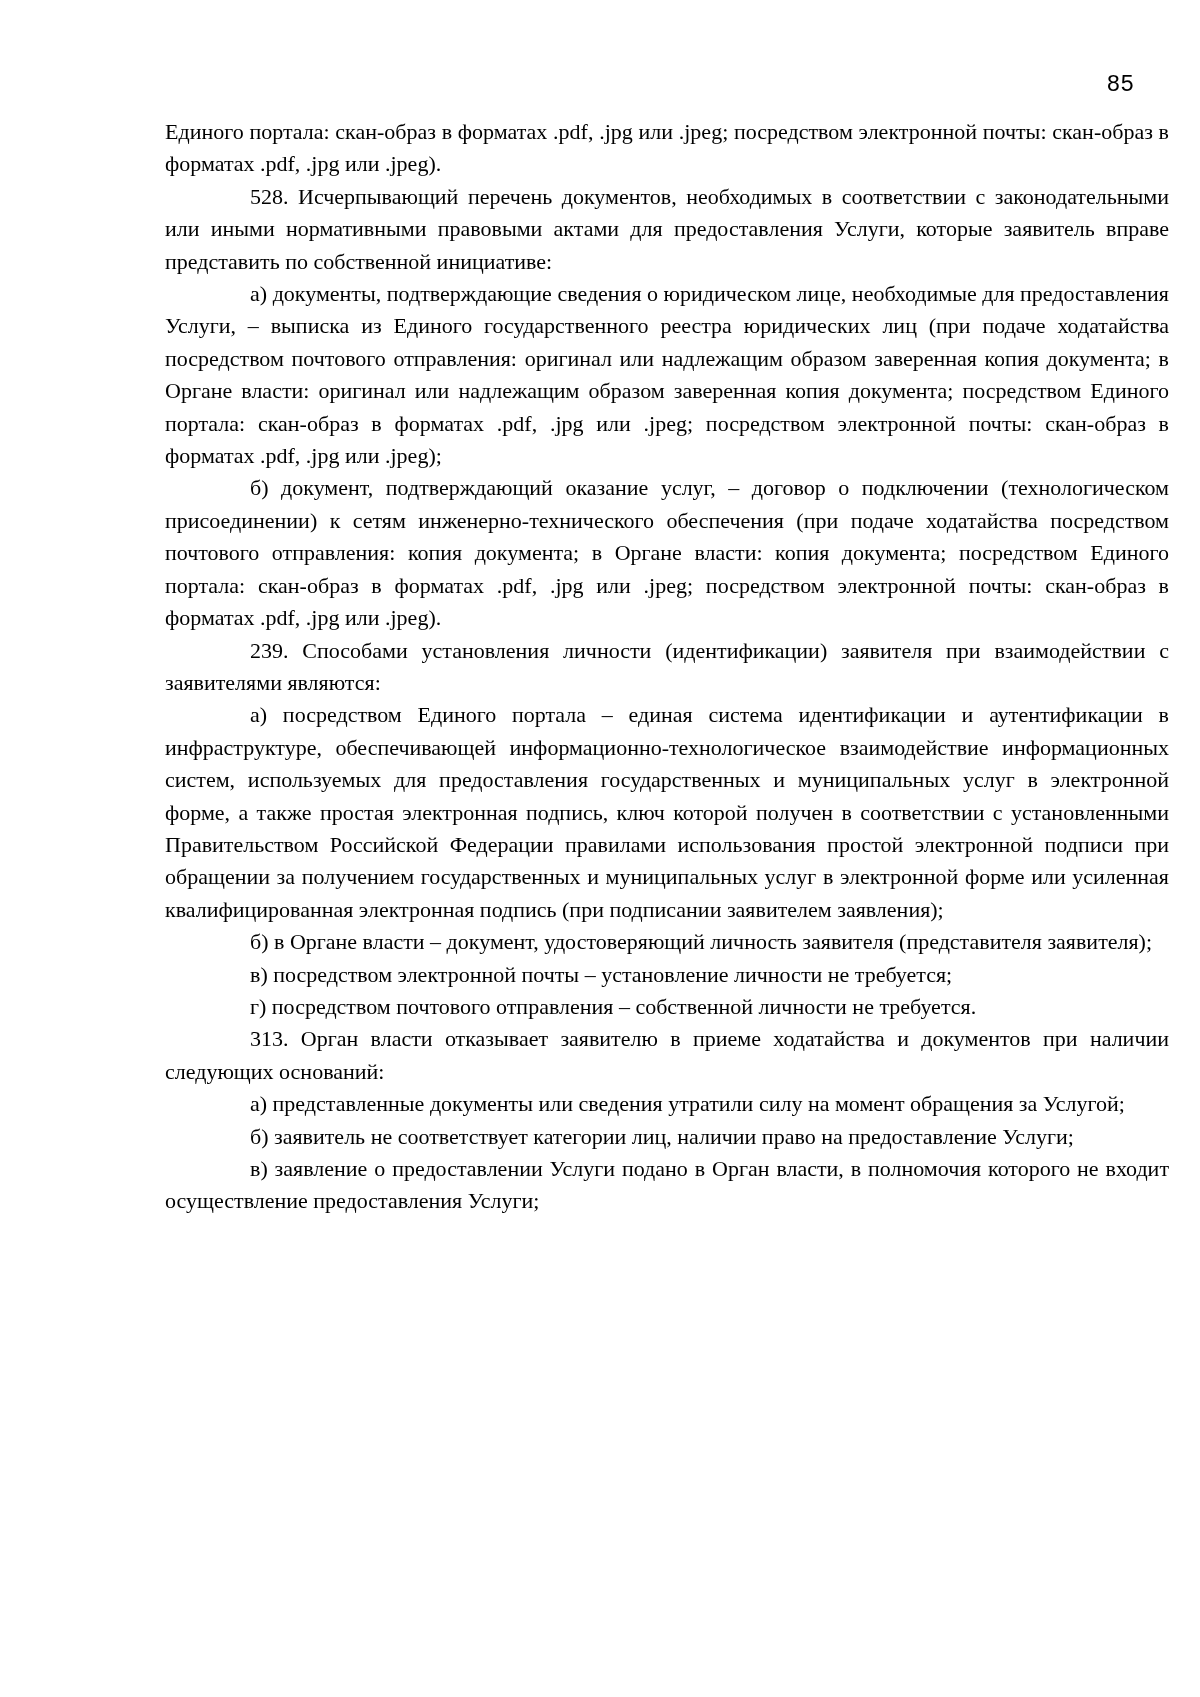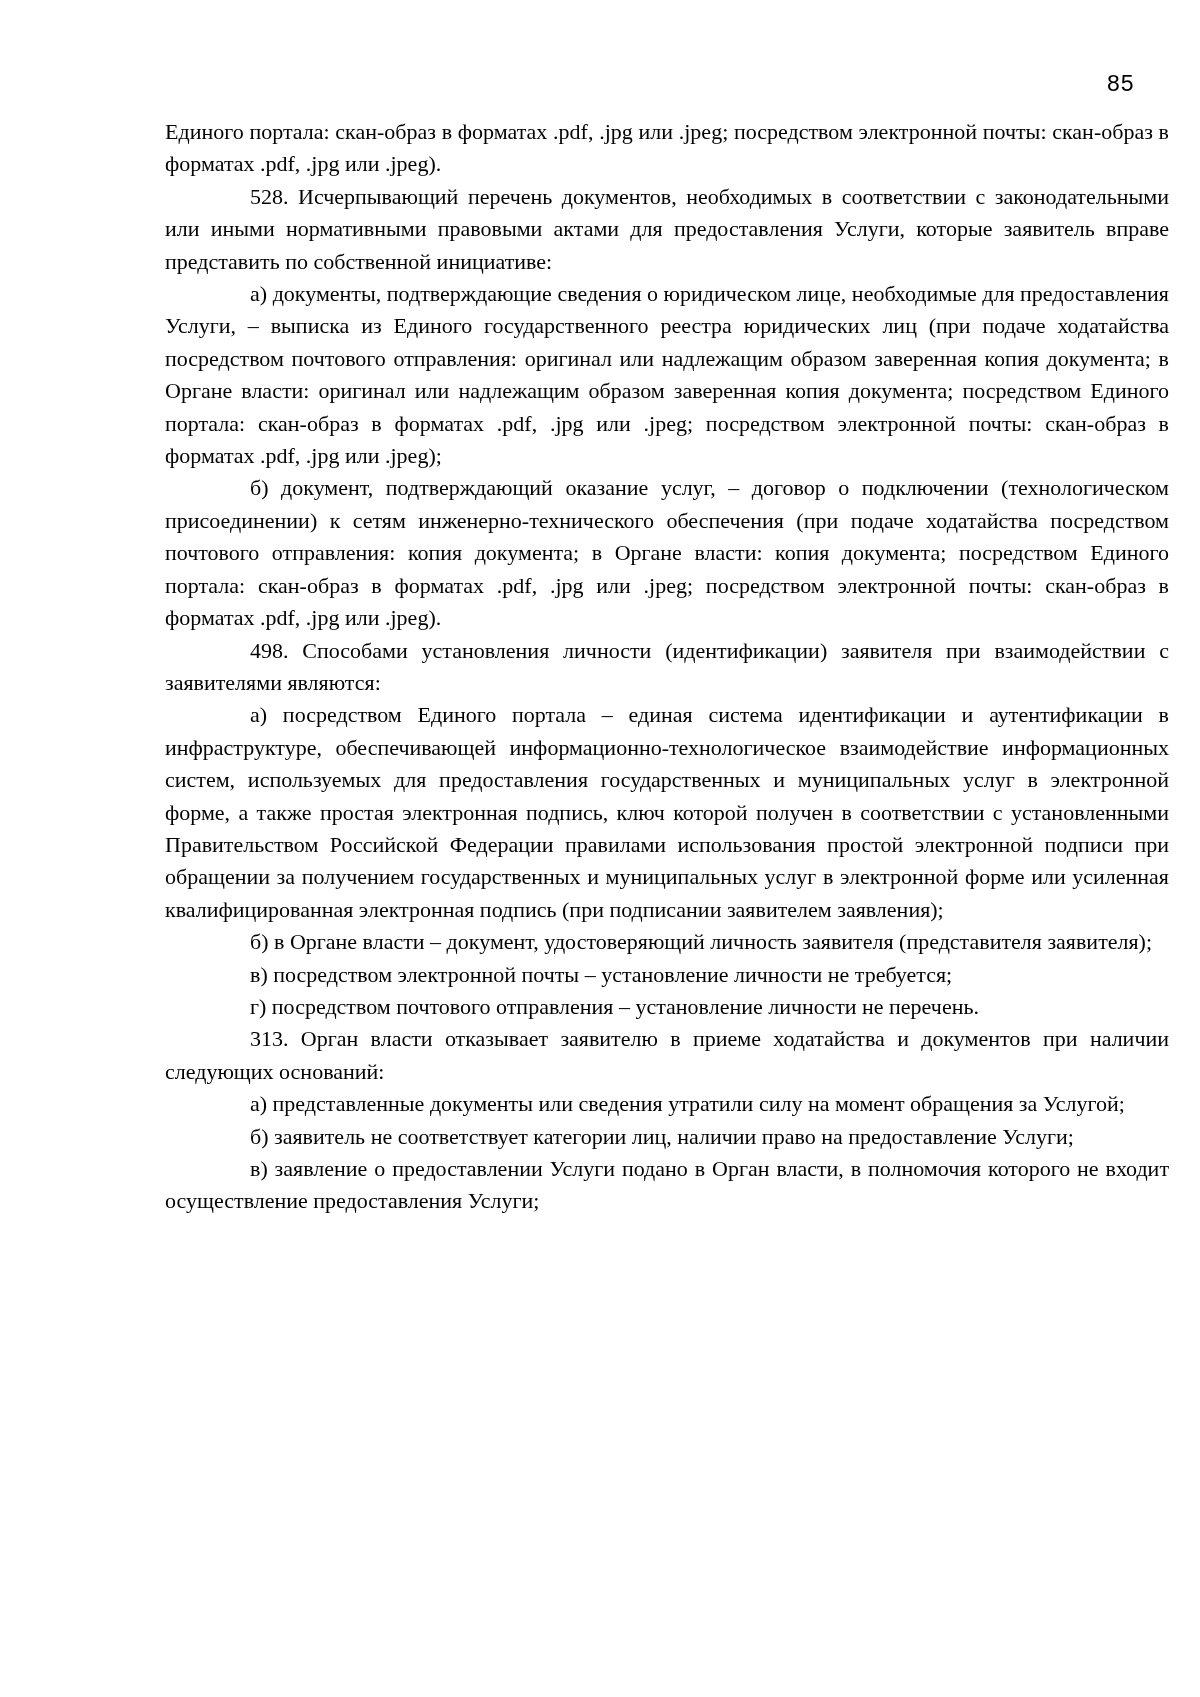--- a/index.html
+++ b/index.html
@@ -49,23 +49,23 @@
 </head>
 <body>
 
 <div class="page">
   <div class="page-number">85</div>
   <div class="content">
     <p class="cont">Единого портала: скан-образ в форматах .pdf, .jpg или .jpeg; посредством электронной почты: скан-образ в форматах .pdf, .jpg или .jpeg).</p>
     <p>528. Исчерпывающий перечень документов, необходимых в соответствии с законодательными или иными нормативными правовыми актами для предоставления Услуги, которые заявитель вправе представить по собственной инициативе:</p>
     <p>а) документы, подтверждающие сведения о юридическом лице, необходимые для предоставления Услуги, – выписка из Единого государственного реестра юридических лиц (при подаче ходатайства посредством почтового отправления: оригинал или надлежащим образом заверенная копия документа; в Органе власти: оригинал или надлежащим образом заверенная копия документа; посредством Единого портала: скан-образ в форматах .pdf, .jpg или .jpeg; посредством электронной почты: скан-образ в форматах .pdf, .jpg или .jpeg);</p>
     <p>б) документ, подтверждающий оказание услуг, – договор о подключении (технологическом присоединении) к сетям инженерно-технического обеспечения (при подаче ходатайства посредством почтового отправления: копия документа; в Органе власти: копия документа; посредством Единого портала: скан-образ в форматах .pdf, .jpg или .jpeg; посредством электронной почты: скан-образ в форматах .pdf, .jpg или .jpeg).</p>
-    <p>498. Способами установления личности (идентификации) заявителя при взаимодействии с заявителями являются:</p>
+    <p>239. Способами установления личности (идентификации) заявителя при взаимодействии с заявителями являются:</p>
     <p>а) посредством Единого портала – единая система идентификации и аутентификации в инфраструктуре, обеспечивающей информационно-технологическое взаимодействие информационных систем, используемых для предоставления государственных и муниципальных услуг в электронной форме, а также простая электронная подпись, ключ которой получен в соответствии с установленными Правительством Российской Федерации правилами использования простой электронной подписи при обращении за получением государственных и муниципальных услуг в электронной форме или усиленная квалифицированная электронная подпись (при подписании заявителем заявления);</p>
     <p>б) в Органе власти – документ, удостоверяющий личность заявителя (представителя заявителя);</p>
     <p>в) посредством электронной почты – установление личности не требуется;</p>
-    <p>г) посредством почтового отправления – установление личности не перечень.</p>
+    <p>г) посредством почтового отправления – собственной личности не требуется.</p>
     <p>313. Орган власти отказывает заявителю в приеме ходатайства и документов при наличии следующих оснований:</p>
     <p>а) представленные документы или сведения утратили силу на момент обращения за Услугой;</p>
     <p>б) заявитель не соответствует категории лиц, наличии право на предоставление Услуги;</p>
     <p>в) заявление о предоставлении Услуги подано в Орган власти, в полномочия которого не входит осуществление предоставления Услуги;</p>
   </div>
 </div>
 
 </body></html>

